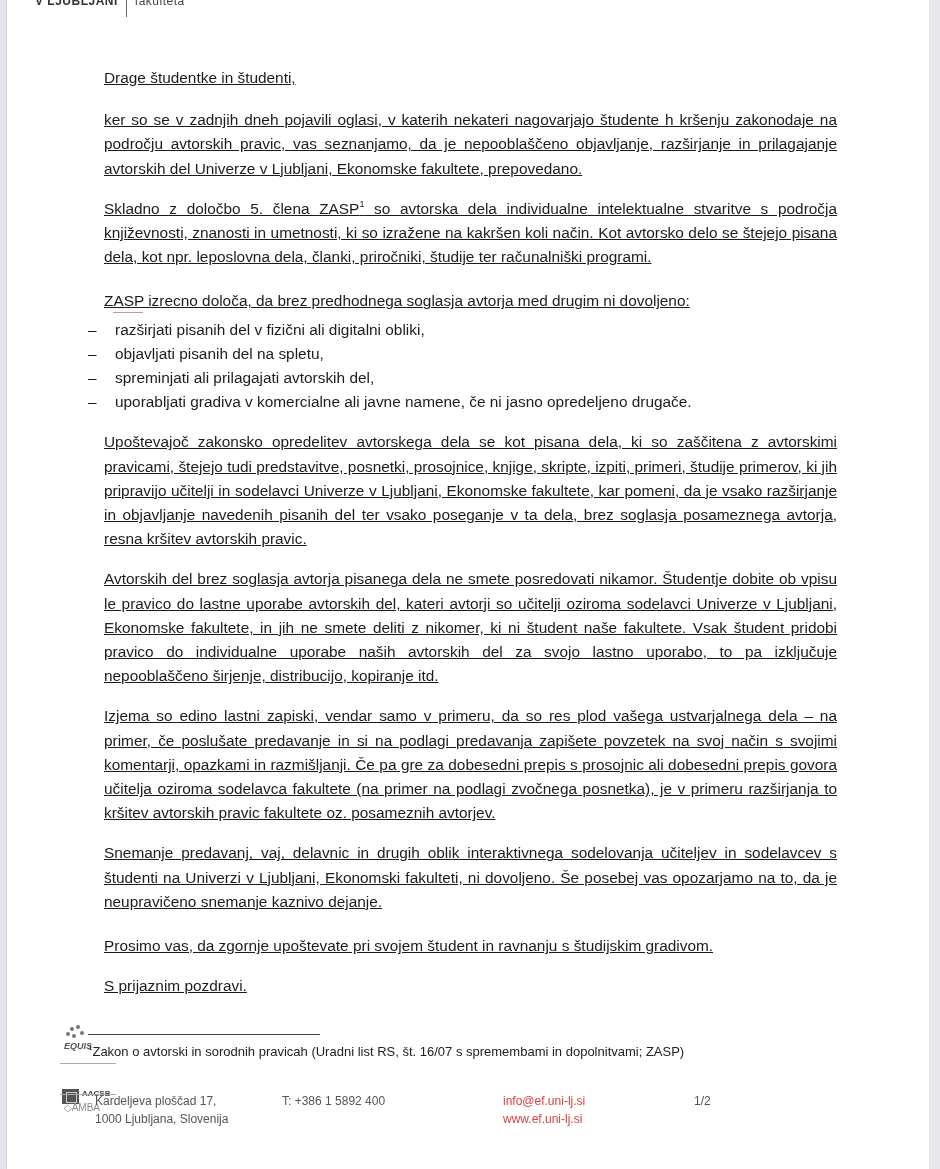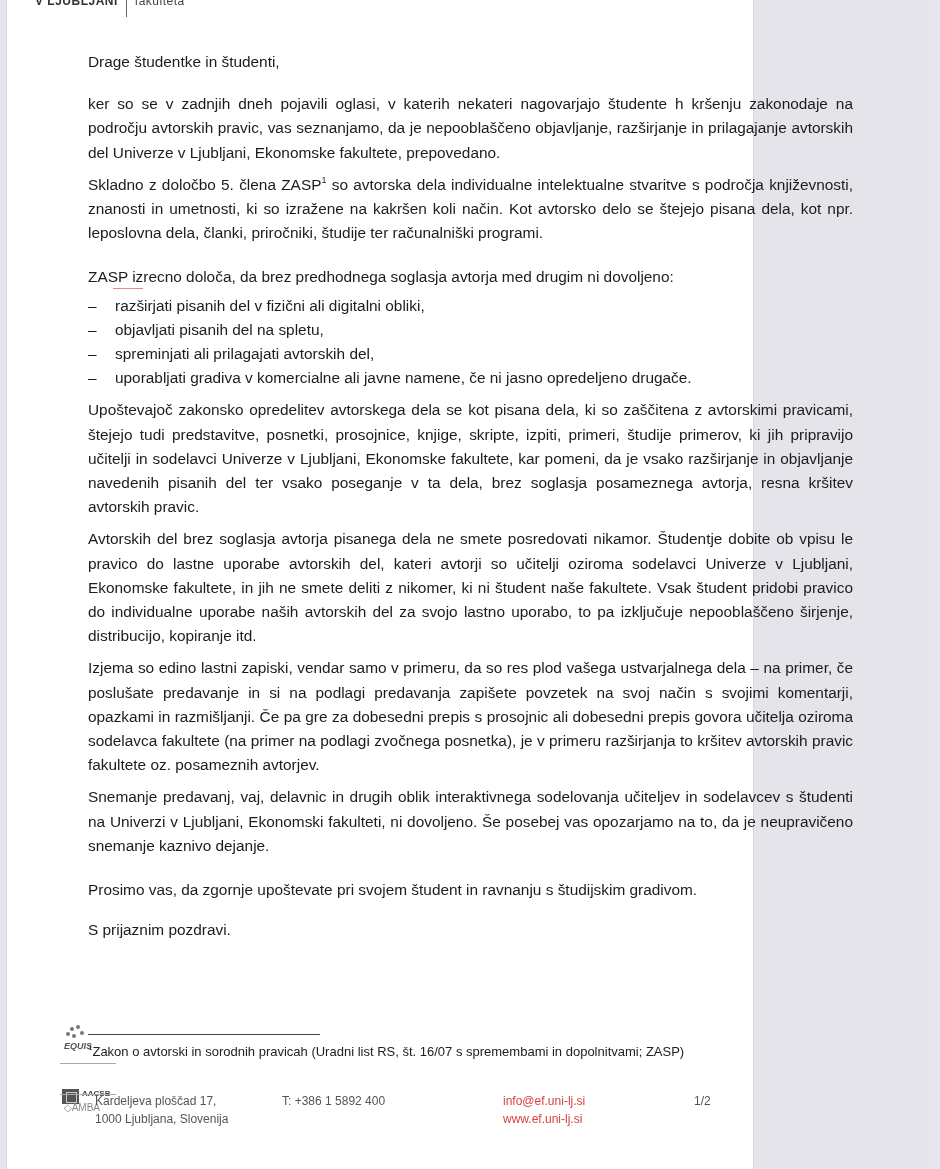--- a/index.html
+++ b/index.html
@@ -2,39 +2,39 @@
 <html><head>
   <meta charset="utf-8">
   <style>
     html, body { margin:0; padding:0; }
     body {
       width:940px; height:1169px; overflow:hidden;
       background:#e4e4ea; position:relative;
       font-family:"Liberation Sans", sans-serif;
     }
     .page {
-      position:absolute; left:7px; top:0; width:746px; height:1169px;
+      position:absolute; left:7px; top:0; width:922px; height:1169px;
       background:#ffffff;
       box-shadow: 0 0 2px rgba(0,0,0,0.15);
     }
     .page-header {
       position:absolute; left:28px; top:-9px; height:20px;
       font-size:12px; color:#333; font-weight:bold; letter-spacing:0.5px;
       display:flex; align-items:center;
     }
     .page-header .divider {
       display:inline-block; width:1px; height:20px; background:#666; margin:0 8px;
       position:relative; top:6px;
     }
     .page-header .fac { font-weight:normal; color:#444; }
     .body {
       position:absolute; left:81px; top:50px; width:765px;
       font-size:15.4px; line-height:24.2px; color:#1c1c1c;
     }
-    .body p { margin:0; text-align:justify; }
+    .body p { margin:16px; text-align:justify;text-decoration:underline; }
     .greeting { margin-bottom:18px !important; }
     .para { margin-bottom:8px !important; }
     .para.gap { margin-bottom:20px !important; }
     sup { font-size:9px; line-height:0; position:relative; top:-1px; vertical-align:super; }
     .list { list-style:none; margin:-4px 0 8px 0; padding:0; position:relative; }
     .list li { position:relative; padding-left:27px; line-height:24.2px; }
     .list li .dash { position:absolute; left:0; top:0; }
     .red-mark {
       position:absolute; left:25px; top:-6px; width:30px; height:1.5px; background:#e38a8a;
     }

